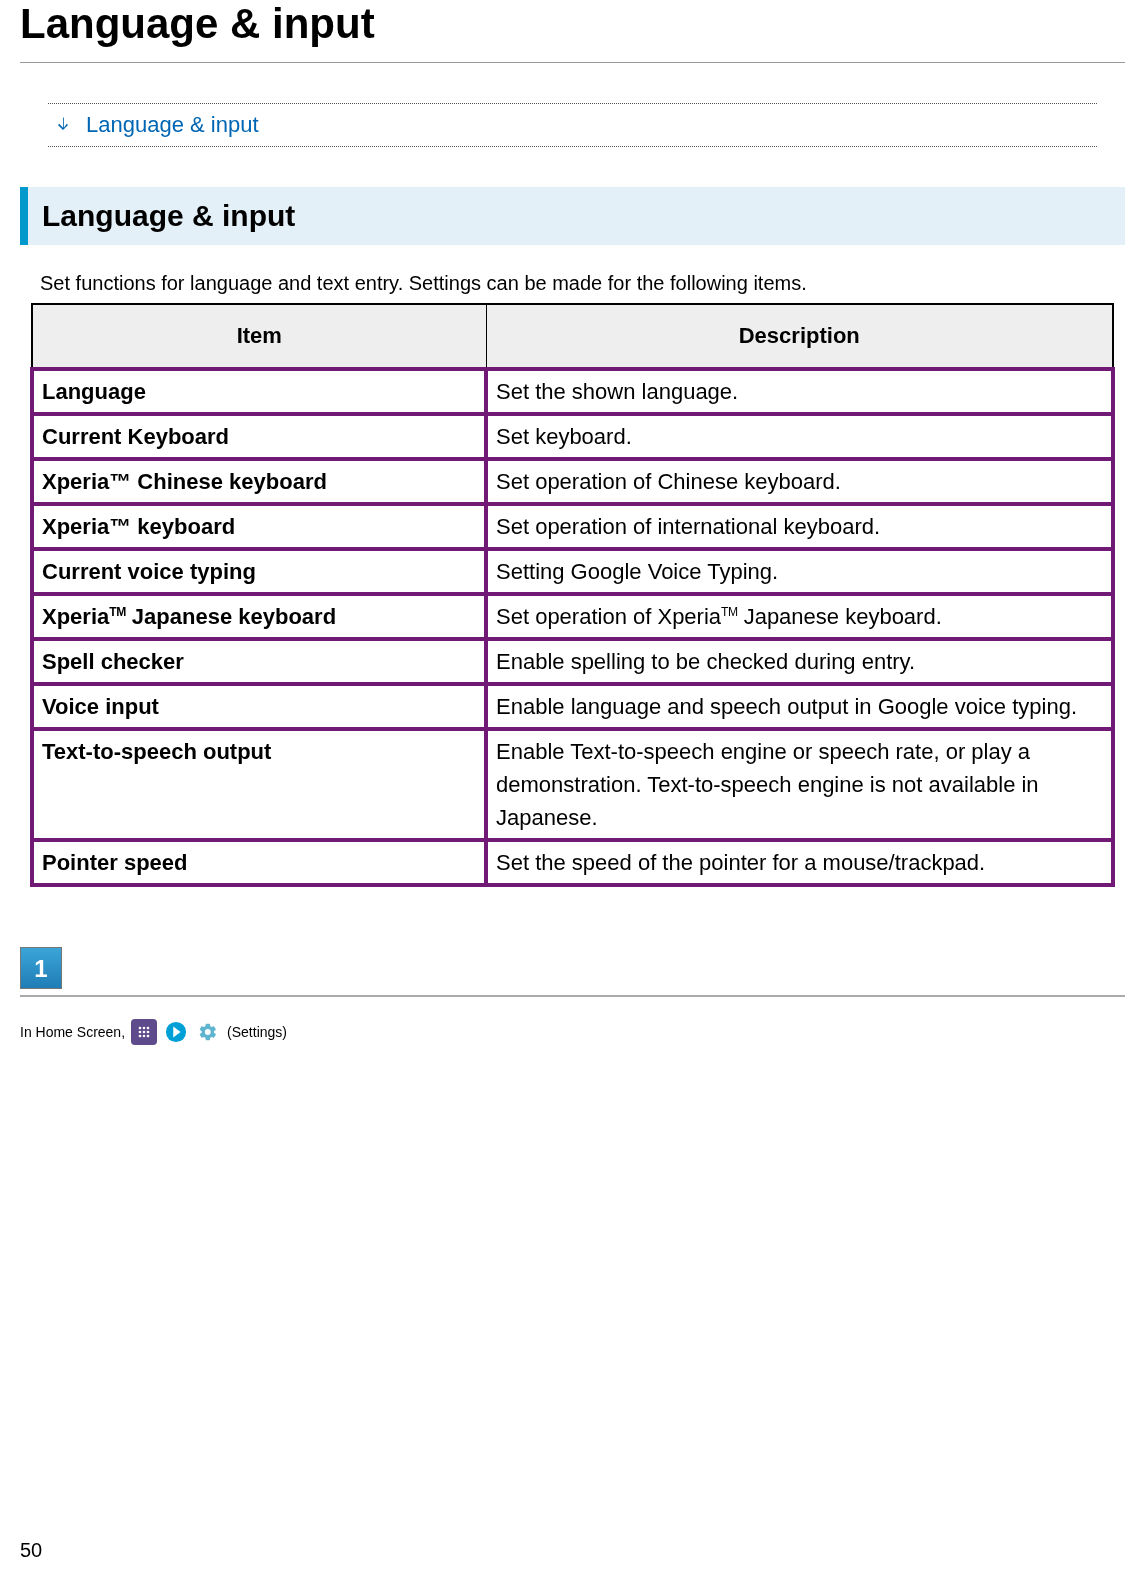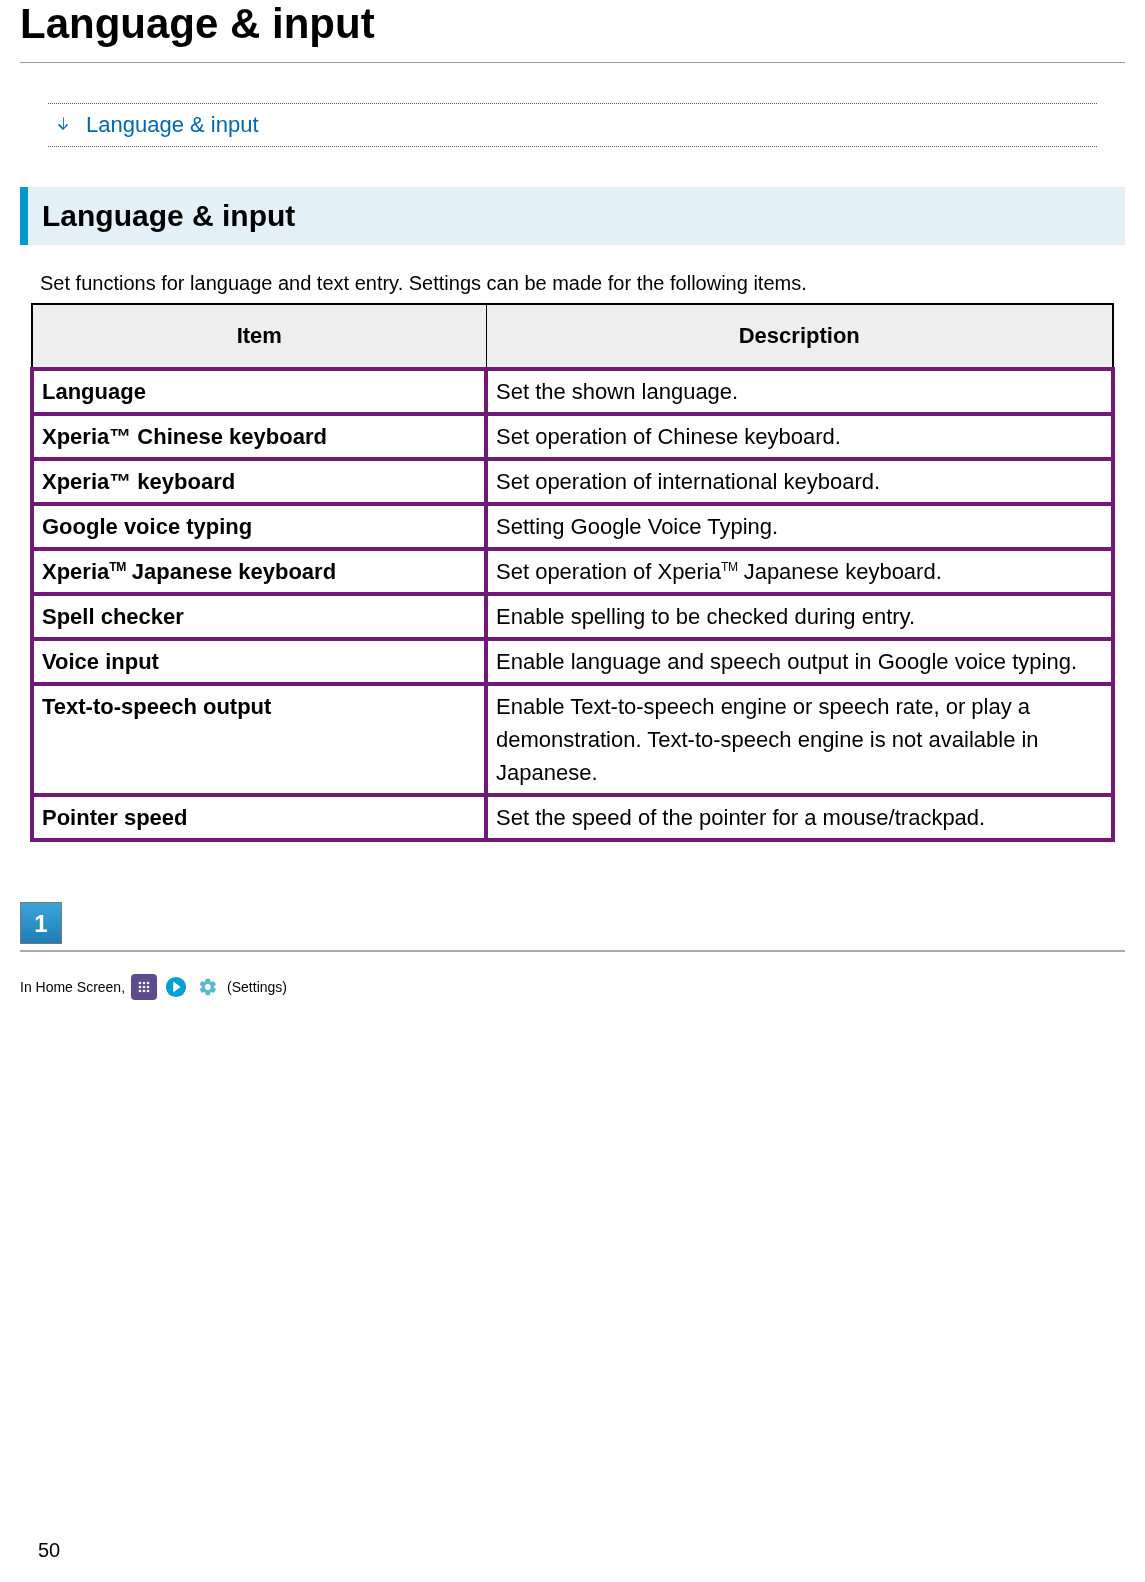--- a/index.html
+++ b/index.html
@@ -110,21 +110,21 @@
     height: 26px;
     font-size: 16px;
     vertical-align: middle;
   }
   .mini-icon.apps { background:#5e4b8b; color:#fff; border-radius:4px; }
   .mini-icon.arrow { color:#008fcc; }
   .mini-icon.gear { color:#5fb5cf; }
   .page-number {
     position: absolute;
     bottom: 20px;
-    left: 38px;
+    left: 20px;
     font-size: 20px;
   }
 </style>
 </head>
 <body>
 
 <h1 class="page-title">Language &amp; input</h1>
 
 <div class="toc-box">
   <span class="arrow-down-icon">
@@ -145,29 +145,33 @@
       <th>Item</th>
       <th>Description</th>
     </tr>
   </thead>
   <tbody id="settings-tbody">
       <tr>
         <td class="item-cell">Language</td>
         <td>Set the shown language.</td>
       </tr>
       <tr>
+        <td class="item-cell">Current Keyboard</td>
+        <td>Set keyboard.</td>
+      </tr>
+      <tr>
         <td class="item-cell">Xperia™ Chinese keyboard</td>
         <td>Set operation of Chinese keyboard.</td>
       </tr>
       <tr>
         <td class="item-cell">Xperia™ keyboard</td>
         <td>Set operation of international keyboard.</td>
       </tr>
       <tr>
-        <td class="item-cell">Google voice typing</td>
+        <td class="item-cell">Current voice typing</td>
         <td>Setting Google Voice Typing.</td>
       </tr>
       <tr>
         <td class="item-cell">Xperia<sup class="tm">TM</sup> Japanese keyboard</td>
         <td>Set operation of Xperia<sup class="tm">TM</sup> Japanese keyboard.</td>
       </tr>
       <tr>
         <td class="item-cell">Spell checker</td>
         <td>Enable spelling to be checked during entry.</td>
       </tr>

